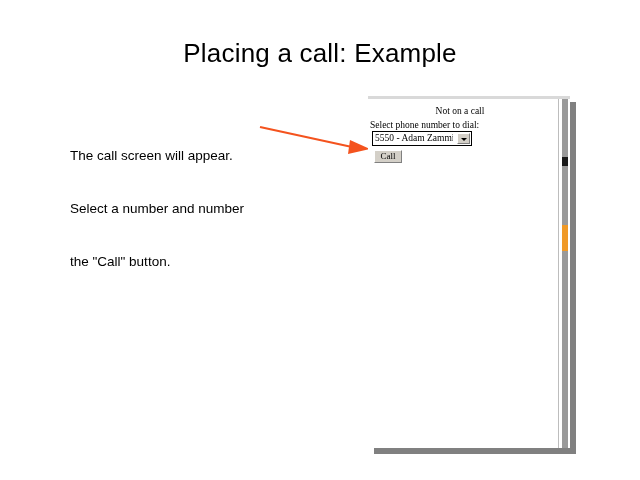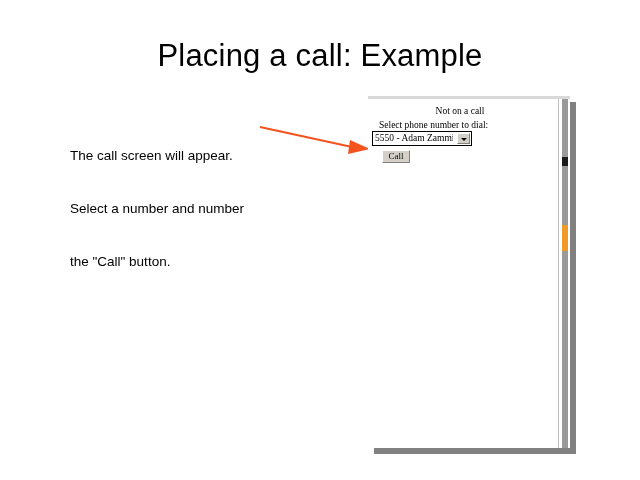--- a/index.html
+++ b/index.html
@@ -16,21 +16,21 @@
   }
 
   
   #slide-title {
     position: absolute;
     left: 0;
     top: 38px;
     width: 640px;
     text-align: center;
     font-family: "Liberation Sans", sans-serif;
-    font-size: 31px;
+    font-size: 26px;
     font-weight: 400;
     color: #000000;
     letter-spacing: 0.2px;
     white-space: nowrap;
   }
 
   
   #body-text {
     position: absolute;
     left: 70px;
@@ -95,21 +95,21 @@
     text-align: center;
     font-family: "Liberation Serif", serif;
     font-size: 9.5px;
     color: #000000;
     white-space: nowrap;
   }
 
   
   #select-label {
     position: absolute;
-    left: 11px;
+    left: 2px;
     top: 21px;
     font-family: "Liberation Serif", serif;
     font-size: 9.5px;
     color: #000000;
     white-space: nowrap;
   }
 
   
   #phone-dropdown {
     position: absolute;
@@ -170,21 +170,20 @@
     border-left: 1px solid #ffffff;
     border-right: 1px solid #808080;
     border-bottom: 1px solid #808080;
     box-sizing: border-box;
     font-family: "Liberation Serif", serif;
     font-size: 9px;
     color: #000000;
     text-align: center;
     line-height: 11px;
     white-space: nowrap;
-    margin-left: 8px;
   }
 
   
   #window-scrollbar {
     position: absolute;
     right: 0;
     top: 0;
     width: 12px;
     height: 100%;
     background: #ffffff;

